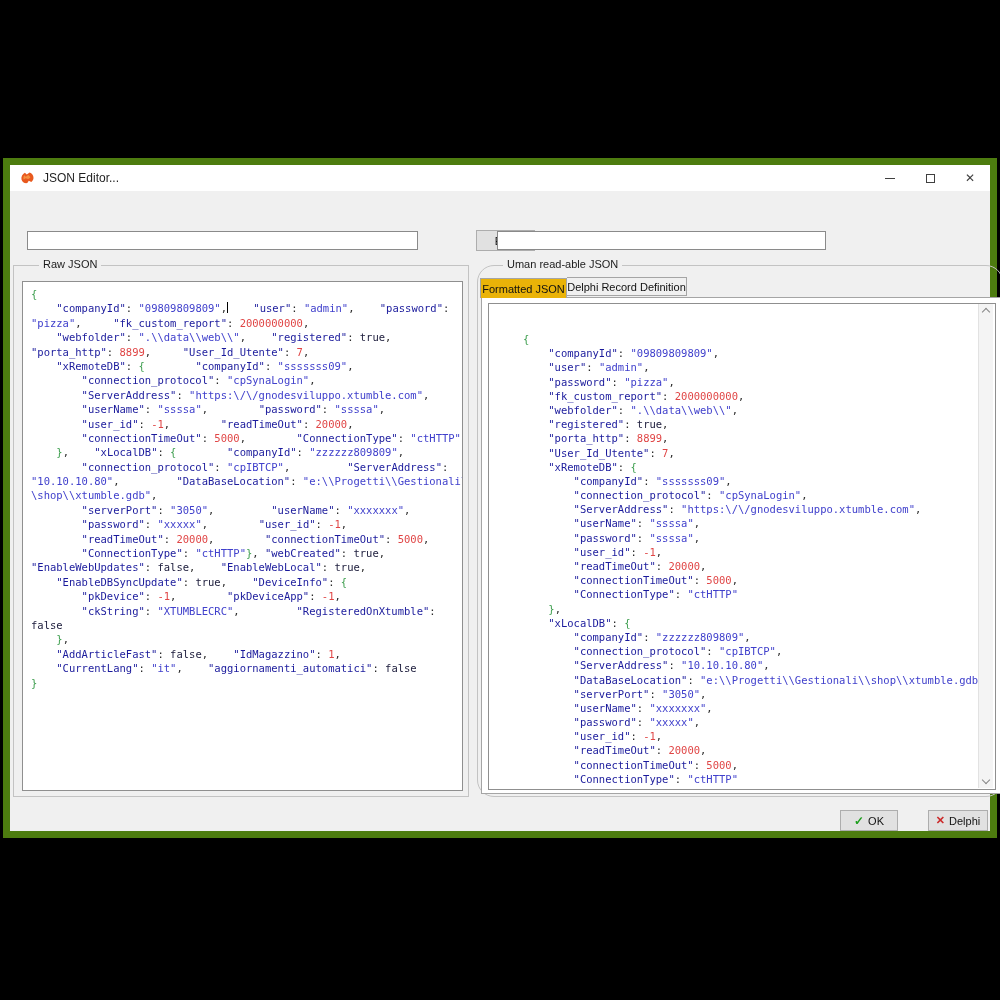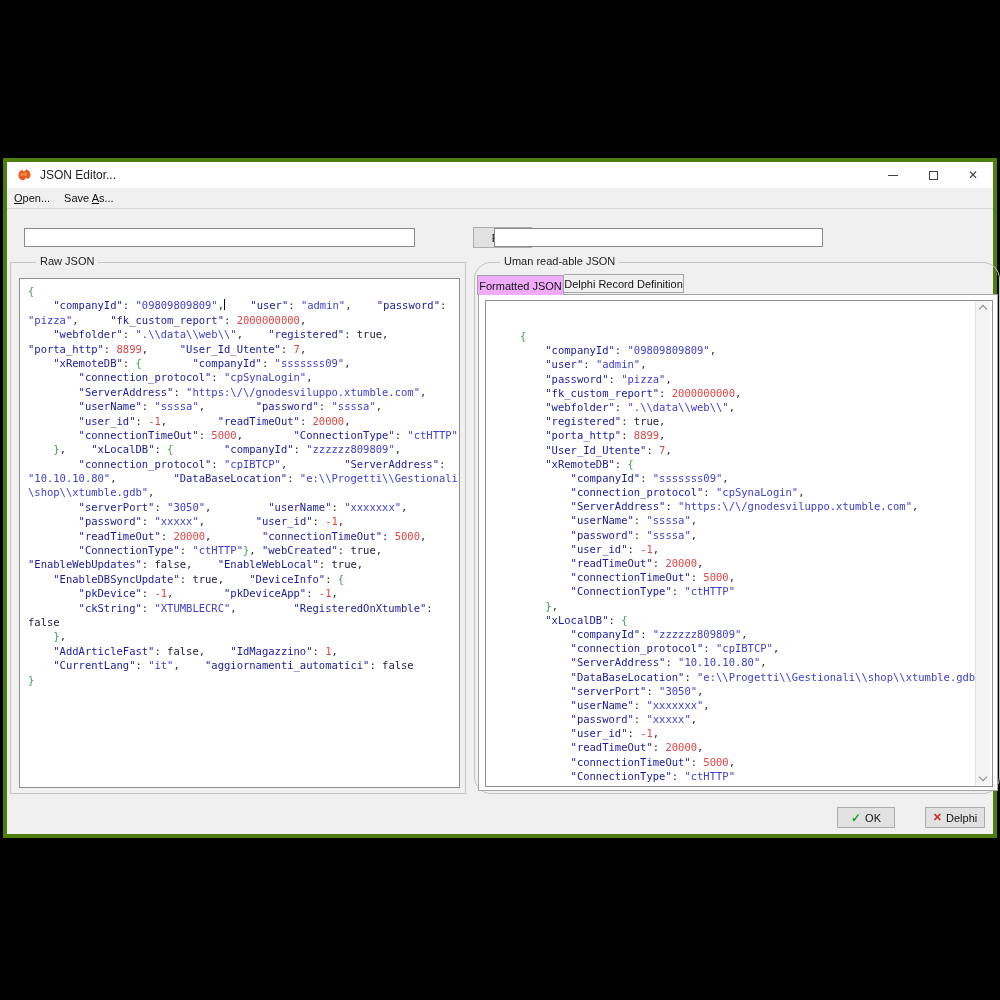--- a/index.html
+++ b/index.html
@@ -1,18 +1,18 @@
 <!DOCTYPE html>
 <html><head>
 <meta charset="utf-8">
 <style>
   html,body{margin:0;padding:0;width:1000px;height:1000px;background:#000;overflow:hidden;
     font-family:"Liberation Sans",sans-serif;}
   .window{position:absolute;left:3px;top:158px;width:994px;height:680px;background:#f0f0f0;
-    border:4px solid #4d7c0f;box-sizing:border-box;}
+    border:7px solid #4d7c0f;box-sizing:border-box;}
   
   .titlebar{position:absolute;left:0;top:0;right:0;height:26px;background:#ffffff;display:flex;align-items:center;}
   .app-icon{width:16px;height:16px;margin-left:9px;flex:0 0 auto;}
   .title-text{font-size:12px;color:#1f1f1f;margin-left:8px;}
   .win-controls{position:absolute;right:0;top:0;height:26px;display:flex;}
   .win-btn{width:40px;height:26px;display:flex;align-items:center;justify-content:center;color:#404040;font-size:11px;}
   .min-glyph{display:inline-block;width:10px;height:1px;background:#404040;}
   .max-glyph{display:inline-block;width:9px;height:9px;border:1px solid #404040;box-sizing:border-box;}
   .close-glyph{font-size:12px;color:#404040;line-height:1;}
   
@@ -38,21 +38,21 @@
   .memo{position:absolute;background:#fff;border:1px solid #8f8f8f;box-sizing:border-box;overflow:hidden;}
   #raw-memo{left:8px;top:15px;width:441px;height:510px;padding:5px 6px 0 8px;}
   .code{font-family:"DejaVu Sans Mono",monospace;font-size:10.5px;white-space:pre;}
   #raw-memo .cl{line-height:14.4px;height:14.4px;}
   .tk-p{color:#2b2b2b}.tk-k{color:#1a1a9c}.tk-v{color:#4040cc}.tk-n{color:#e04545}
   .tk-b{color:#20203f;font-weight:normal}.tk-g{color:#3d9e4e}
   .caret{display:inline-block;width:1px;height:11px;background:#000;vertical-align:-1px;}
   
   .tab{position:absolute;top:11px;height:19px;box-sizing:border-box;font-size:11px;color:#111;
     display:flex;align-items:center;justify-content:center;border:1px solid #a5a5a5;}
-  #tab-formatted{left:2px;width:87px;background:#f0abfc;height:20px;top:12px;z-index:3;border-bottom:none;text-align:right;}
+  #tab-formatted{left:2px;width:87px;background:#eab308;height:20px;top:12px;z-index:3;border-bottom:none;text-align:right;}
   #tab-delphi{left:89px;width:120px;background:#f0f0f0;border-left:none;}
   .tabpage{position:absolute;left:3px;top:31px;width:520px;height:497px;background:#fff;
     border:1px solid #a5a5a5;box-sizing:border-box;z-index:2;}
   #fmt-memo{left:6px;top:5px;width:508px;height:487px;padding:4px 0 0 34px;}
   #fmt-memo .cl{line-height:14.2px;height:14.2px;}
   
   .sb{position:absolute;right:0;top:0;bottom:0;width:14px;background:#f4f4f4;border-left:1px solid #e2e2e2;}
   .sb .chev{position:absolute;left:4px;width:5px;height:5px;border-left:1px solid #868686;border-top:1px solid #868686;}
   .sb .chev-up{top:5px;transform:rotate(45deg);}
   .sb .chev-down{bottom:5px;transform:rotate(225deg);}
@@ -79,24 +79,20 @@
         </div>
       <div class="win-btn">
           <span class="max-glyph"></span>
         </div>
       <div class="win-btn">
           <span class="close-glyph">✕</span>
         </div>
     </div>
   </div>
 
-  <div class="menubar">
-    <span class="menu-item"><u>O</u><span>pen...</span></span>
-    <span class="menu-item"><span>Save </span><u>A</u><span>s...</span></span>
-  </div>
 
   <input id="edit1" class="edit" value="" style="">
   <button id="eval-btn" class="btn">Eval</button>
   <input id="edit2" class="edit" value="" style="">
 
   <div id="group-raw" class="group">
     <span class="group-caption">Raw JSON</span>
     <div id="raw-memo" class="memo code"><div class="cl"><span class="tk-g">{</span></div><div class="cl"><span class="tk-p">    </span><span class="tk-k">"companyId"</span><span class="tk-p">: </span><span class="tk-v">"09809809809"</span><span class="tk-p">,</span><span class="caret"></span><span class="tk-p">    </span><span class="tk-k">"user"</span><span class="tk-p">: </span><span class="tk-v">"admin"</span><span class="tk-p">,    </span><span class="tk-k">"password"</span><span class="tk-p">:</span></div><div class="cl"><span class="tk-v">"pizza"</span><span class="tk-p">,     </span><span class="tk-k">"fk_custom_report"</span><span class="tk-p">: </span><span class="tk-n">2000000000</span><span class="tk-p">,</span></div><div class="cl"><span class="tk-p">    </span><span class="tk-k">"webfolder"</span><span class="tk-p">: </span><span class="tk-v">".\\data\\web\\"</span><span class="tk-p">,    </span><span class="tk-k">"registered"</span><span class="tk-p">: </span><span class="tk-b">true</span><span class="tk-p">,</span></div><div class="cl"><span class="tk-k">"porta_http"</span><span class="tk-p">: </span><span class="tk-n">8899</span><span class="tk-p">,     </span><span class="tk-k">"User_Id_Utente"</span><span class="tk-p">: </span><span class="tk-n">7</span><span class="tk-p">,</span></div><div class="cl"><span class="tk-p">    </span><span class="tk-k">"xRemoteDB"</span><span class="tk-p">: </span><span class="tk-g">{</span><span class="tk-p">        </span><span class="tk-k">"companyId"</span><span class="tk-p">: </span><span class="tk-v">"sssssss09"</span><span class="tk-p">,</span></div><div class="cl"><span class="tk-p">        </span><span class="tk-k">"connection_protocol"</span><span class="tk-p">: </span><span class="tk-v">"cpSynaLogin"</span><span class="tk-p">,</span></div><div class="cl"><span class="tk-p">        </span><span class="tk-k">"ServerAddress"</span><span class="tk-p">: </span><span class="tk-v">"https:\/\/gnodesviluppo.xtumble.com"</span><span class="tk-p">,</span></div><div class="cl"><span class="tk-p">        </span><span class="tk-k">"userName"</span><span class="tk-p">: </span><span class="tk-v">"ssssa"</span><span class="tk-p">,        </span><span class="tk-k">"password"</span><span class="tk-p">: </span><span class="tk-v">"ssssa"</span><span class="tk-p">,</span></div><div class="cl"><span class="tk-p">        </span><span class="tk-k">"user_id"</span><span class="tk-p">: </span><span class="tk-n">-1</span><span class="tk-p">,        </span><span class="tk-k">"readTimeOut"</span><span class="tk-p">: </span><span class="tk-n">20000</span><span class="tk-p">,</span></div><div class="cl"><span class="tk-p">        </span><span class="tk-k">"connectionTimeOut"</span><span class="tk-p">: </span><span class="tk-n">5000</span><span class="tk-p">,        </span><span class="tk-k">"ConnectionType"</span><span class="tk-p">: </span><span class="tk-v">"ctHTTP"</span></div><div class="cl"><span class="tk-p">    </span><span class="tk-g">}</span><span class="tk-p">,    </span><span class="tk-k">"xLocalDB"</span><span class="tk-p">: </span><span class="tk-g">{</span><span class="tk-p">        </span><span class="tk-k">"companyId"</span><span class="tk-p">: </span><span class="tk-v">"zzzzzz809809"</span><span class="tk-p">,</span></div><div class="cl"><span class="tk-p">        </span><span class="tk-k">"connection_protocol"</span><span class="tk-p">: </span><span class="tk-v">"cpIBTCP"</span><span class="tk-p">,         </span><span class="tk-k">"ServerAddress"</span><span class="tk-p">:</span></div><div class="cl"><span class="tk-v">"10.10.10.80"</span><span class="tk-p">,         </span><span class="tk-k">"DataBaseLocation"</span><span class="tk-p">: </span><span class="tk-v">"e:\\Progetti\\Gestionali\</span></div><div class="cl"><span class="tk-v">\shop\\xtumble.gdb"</span><span class="tk-p">,</span></div><div class="cl"><span class="tk-p">        </span><span class="tk-k">"serverPort"</span><span class="tk-p">: </span><span class="tk-v">"3050"</span><span class="tk-p">,         </span><span class="tk-k">"userName"</span><span class="tk-p">: </span><span class="tk-v">"xxxxxxx"</span><span class="tk-p">,</span></div><div class="cl"><span class="tk-p">        </span><span class="tk-k">"password"</span><span class="tk-p">: </span><span class="tk-v">"xxxxx"</span><span class="tk-p">,        </span><span class="tk-k">"user_id"</span><span class="tk-p">: </span><span class="tk-n">-1</span><span class="tk-p">,</span></div><div class="cl"><span class="tk-p">        </span><span class="tk-k">"readTimeOut"</span><span class="tk-p">: </span><span class="tk-n">20000</span><span class="tk-p">,        </span><span class="tk-k">"connectionTimeOut"</span><span class="tk-p">: </span><span class="tk-n">5000</span><span class="tk-p">,</span></div><div class="cl"><span class="tk-p">        </span><span class="tk-k">"ConnectionType"</span><span class="tk-p">: </span><span class="tk-v">"ctHTTP"</span><span class="tk-g">}</span><span class="tk-p">, </span><span class="tk-k">"webCreated"</span><span class="tk-p">: </span><span class="tk-b">true</span><span class="tk-p">,</span></div><div class="cl"><span class="tk-k">"EnableWebUpdates"</span><span class="tk-p">: </span><span class="tk-b">false</span><span class="tk-p">,    </span><span class="tk-k">"EnableWebLocal"</span><span class="tk-p">: </span><span class="tk-b">true</span><span class="tk-p">,</span></div><div class="cl"><span class="tk-p">    </span><span class="tk-k">"EnableDBSyncUpdate"</span><span class="tk-p">: </span><span class="tk-b">true</span><span class="tk-p">,    </span><span class="tk-k">"DeviceInfo"</span><span class="tk-p">: </span><span class="tk-g">{</span></div><div class="cl"><span class="tk-p">        </span><span class="tk-k">"pkDevice"</span><span class="tk-p">: </span><span class="tk-n">-1</span><span class="tk-p">,        </span><span class="tk-k">"pkDeviceApp"</span><span class="tk-p">: </span><span class="tk-n">-1</span><span class="tk-p">,</span></div><div class="cl"><span class="tk-p">        </span><span class="tk-k">"ckString"</span><span class="tk-p">: </span><span class="tk-v">"XTUMBLECRC"</span><span class="tk-p">,         </span><span class="tk-k">"RegisteredOnXtumble"</span><span class="tk-p">:</span></div><div class="cl"><span class="tk-b">false</span></div><div class="cl"><span class="tk-p">    </span><span class="tk-g">}</span><span class="tk-p">,</span></div><div class="cl"><span class="tk-p">    </span><span class="tk-k">"AddArticleFast"</span><span class="tk-p">: </span><span class="tk-b">false</span><span class="tk-p">,    </span><span class="tk-k">"IdMagazzino"</span><span class="tk-p">: </span><span class="tk-n">1</span><span class="tk-p">,</span></div><div class="cl"><span class="tk-p">    </span><span class="tk-k">"CurrentLang"</span><span class="tk-p">: </span><span class="tk-v">"it"</span><span class="tk-p">,    </span><span class="tk-k">"aggiornamenti_automatici"</span><span class="tk-p">: </span><span class="tk-b">false</span></div><div class="cl"><span class="tk-g">}</span></div></div>
   </div>
 

